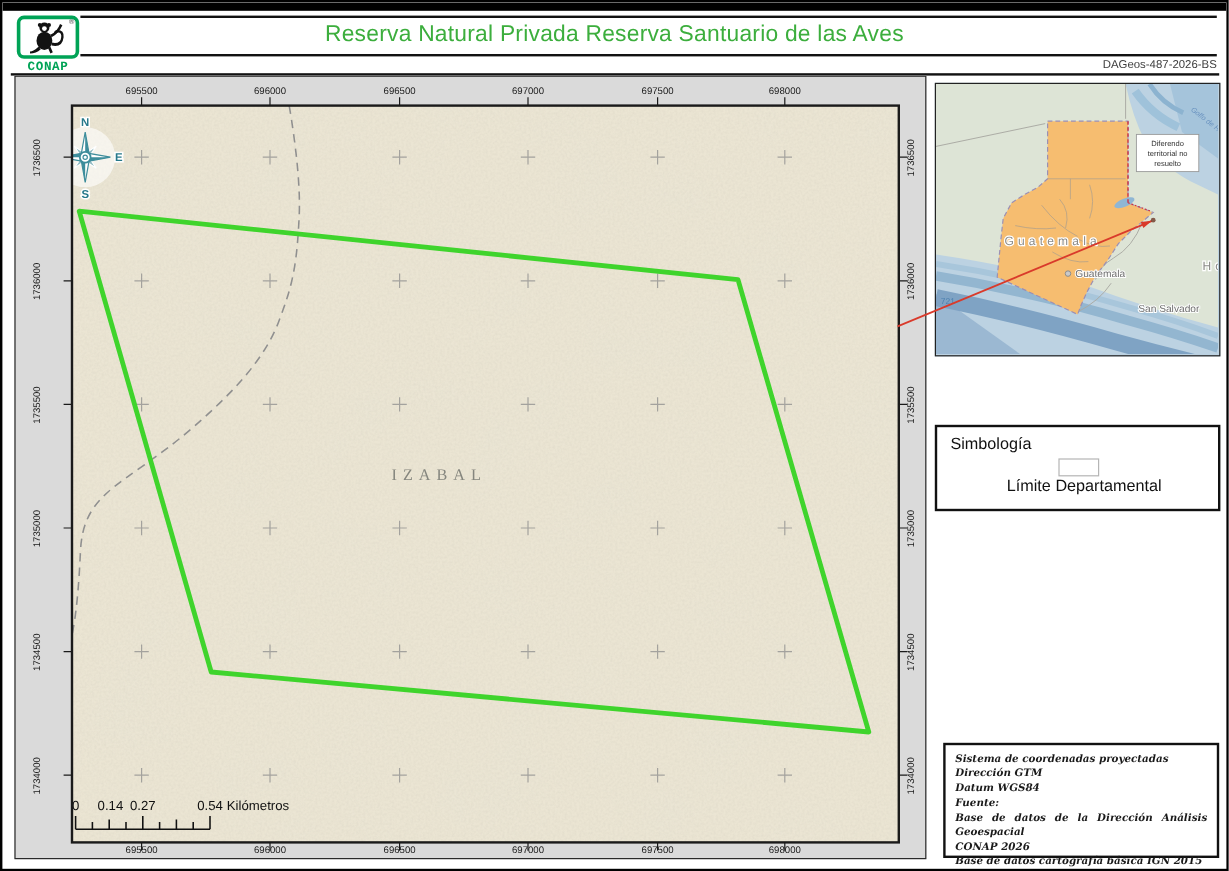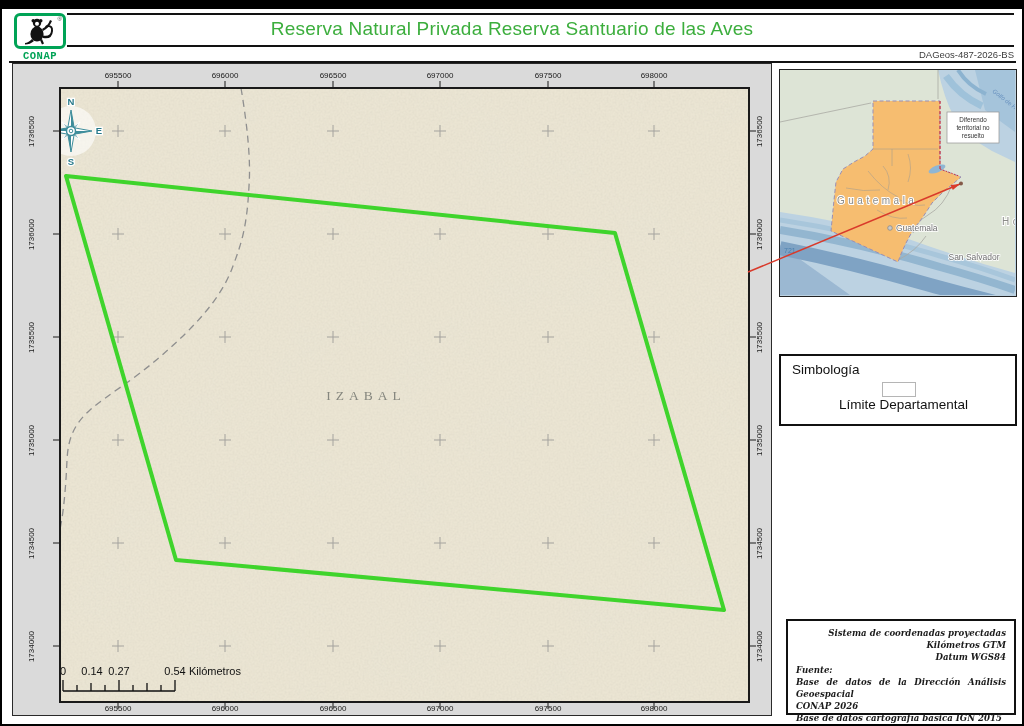--- a/index.html
+++ b/index.html
@@ -56,21 +56,21 @@
   .sw{display:inline-block;width:32px;height:13px;background:#fff;margin-right:9px;}
   .sw-dept{border:1px solid #b5b5b5;}
   .sw-ap{border:3px solid #3fd42c;}
   .legend-row span.lbl{font-size:13.5px;color:#111;}
 
   
   .source{position:absolute;left:784px;top:617px;width:230px;height:96px;background:#fff;
           border:2px solid #111;box-sizing:border-box;padding:6px 8px 0 8px;
           font-family:"DejaVu Serif",serif;font-style:italic;font-weight:bold;
           font-size:8.6px;line-height:12.2px;color:#1a1a1a;}
-  .src-c{text-align:right;}
+  .src-c{text-align:left;}
   .src-j{text-align:justify;text-align-last:justify;}
 </style>
 </head>
 <body>
 
 <div class="page">
   <div class="top-strip"></div>
 
   <div class="rule rule-top"></div>
   <div class="rule rule-bottom"></div>
@@ -253,20 +253,20 @@
   <div class="legend">
     <div class="legend-title">Simbología</div>
     <div class="legend-row">
       <span class="sw sw-dept"></span>
       <span class="lbl">Límite Departamental</span>
     </div>
   </div>
 
   <div class="source">
     <div class="src-c">Sistema de coordenadas proyectadas</div>
-    <div class="src-c">Kilómetros GTM</div>
+    <div class="src-c">Dirección GTM</div>
     <div class="src-c">Datum WGS84</div>
     <div>Fuente:</div>
     <div class="src-j">Base de datos de la Dirección Análisis Geoespacial</div>
     <div>CONAP 2026</div>
     <div>Base de datos cartografía básica IGN 2015</div>
   </div>
 </div>
 
 </body></html>

